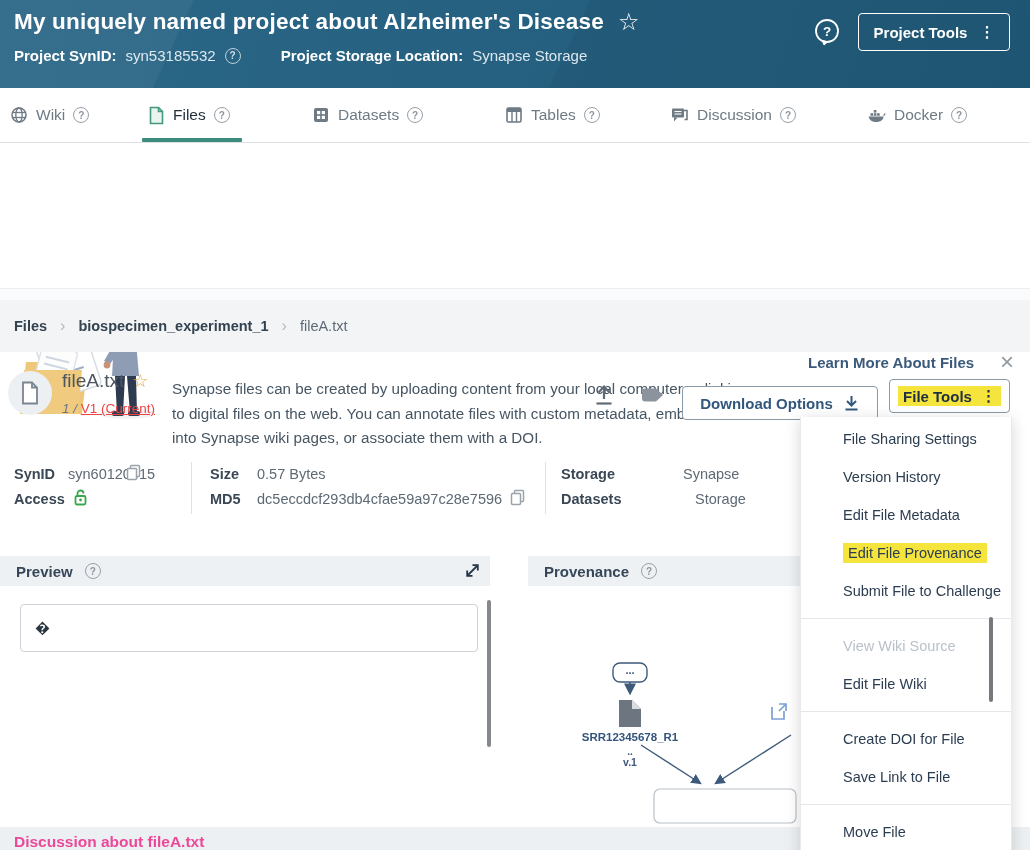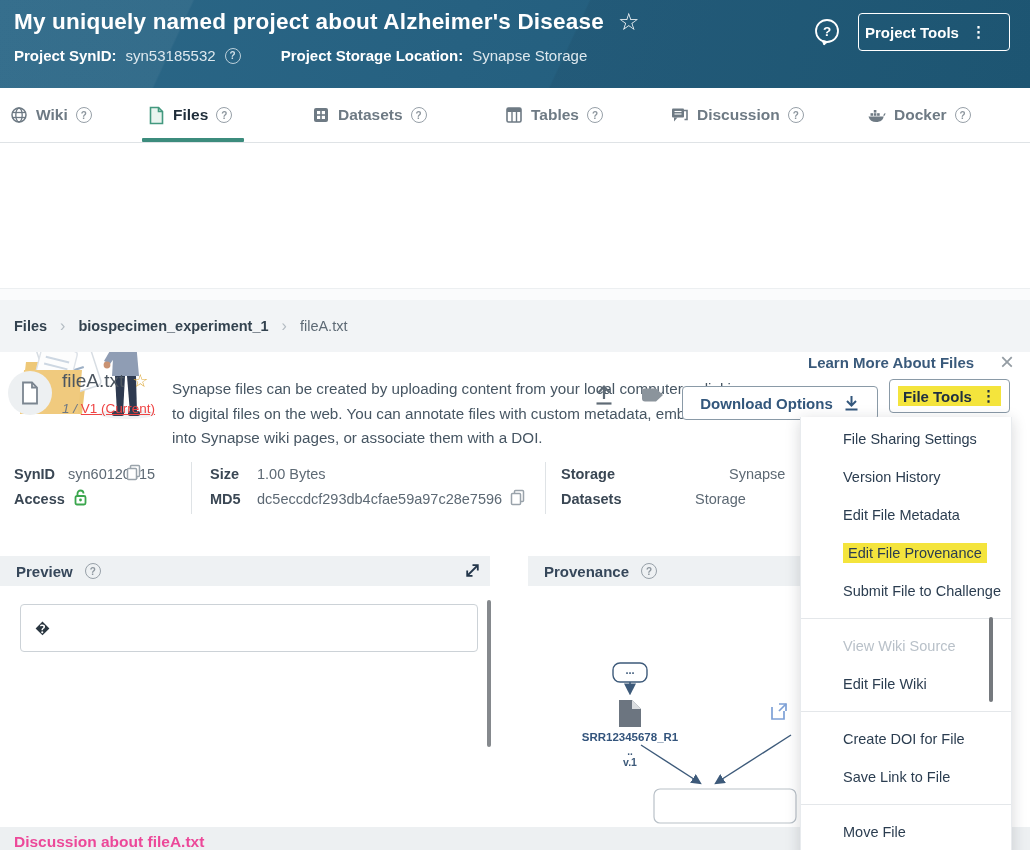--- a/index.html
+++ b/index.html
@@ -19,27 +19,27 @@
   .proj-meta { position:absolute; left:14px; top:47px; font-size:15px; color:#dde8ee; display:flex; align-items:center; gap:9px; }
   .proj-meta b { color:#fff; }
   .meta-gap { width:22px; }
   .qmark { display:inline-flex; width:16px; height:16px; border:1px solid #97a0a8; border-radius:50%;
     color:#8d969e; font-size:10px; font-weight:bold; align-items:center; justify-content:center; flex:none; }
   .qmark::after { content:"?"; }
   .qmark.light { border-color:#bcd0db; color:#cfdfe8; }
   .bubble-help { position:absolute; left:812px; top:17px; width:30px; height:30px; }
   .project-tools-btn { position:absolute; left:858px; top:13px; width:152px; height:38px;
     border:1.5px solid #fff; border-radius:4px; background:transparent; color:#fff;
-    font-weight:bold; font-size:15px; display:flex; align-items:center; justify-content:flex-start; gap:12px; cursor:pointer; }
+    font-weight:bold; font-size:15px; display:flex; align-items:center; justify-content:center; gap:12px; cursor:pointer; }
   .kebab::after { content:"\22EE"; font-weight:bold; font-size:15px; }
 
   
   .tab-bar { position:absolute; left:0; top:88px; width:1030px; height:55px; background:#fff; border-bottom:1px solid #dfe3e6; }
   .tab { position:absolute; top:0; height:100%; display:flex; align-items:center; gap:8px; cursor:pointer; }
-  .tab .lbl { font-size:15.5px; font-weight:bold; color:#6e7a84; }
+  .tab .lbl { font-size:15.5px; font-weight:normal; color:#6e7a84; }
   .tab.active .lbl { color:#1f2d3a; }
   .tab .underline { display:none; }
   .tab.active .underline { display:block; position:absolute; left:-6px; right:-12px; bottom:0; height:4px; background:#3c8c7d; border-radius:1px; }
 
   
   .banner { position:absolute; left:0; top:144px; width:1030px; height:144px; background:#fff; }
   .banner-strip { position:absolute; left:0; top:288px; width:1030px; height:12px; background:#fafbfc; border-top:1px solid #eceff1; }
   .illustration { position:absolute; left:12px; top:160px; }
   .banner-title { position:absolute; left:172px; top:176px; font-size:15.5px; font-weight:bold; color:#1d2b38; }
   .banner-body { position:absolute; left:172px; top:197px; width:578px; font-size:15.2px; line-height:24.5px; color:#475663;margin-top:36px; }
@@ -283,33 +283,33 @@
     <span class="meta-label" style="left:14px; top:51px;">Access</span>
     <svg style="position:absolute; left:73px; top:48px;" width="15" height="18" viewBox="0 0 15 18">
         <path d="M4.5,8 V5.5 a3,3 0 0 1 6,0" fill="none" stroke="#3aa64d" stroke-width="1.8"></path>
         <rect x="2.5" y="8" width="10" height="8.5" rx="1.5" fill="none" stroke="#3aa64d" stroke-width="1.8"></rect>
         <circle cx="7.5" cy="12" r="1.4" fill="#3aa64d"></circle>
       </svg>
 
     <div class="vdiv" style="left:191px;"></div>
 
     <span class="meta-label" style="left:210px; top:26px;">Size</span>
-    <span class="meta-value" style="left:257px; top:26px;">1.00 Bytes</span>
+    <span class="meta-value" style="left:257px; top:26px;">0.57 Bytes</span>
     <span class="meta-label" style="left:210px; top:51px;">MD5</span>
     <span class="meta-value" style="left:257px; top:51px;">dc5eccdcf293db4cfae59a97c28e7596</span>
     <svg style="position:absolute; left:510px; top:49px;" width="15" height="17" viewBox="0 0 15 17">
         <rect x="4.5" y="1.5" width="9" height="11" rx="1" fill="#fff" stroke="#9aa3ab" stroke-width="1.5"></rect>
         <rect x="1.5" y="4.5" width="9" height="11" rx="1" fill="#fff" stroke="#9aa3ab" stroke-width="1.5"></rect>
       </svg>
 
     <div class="vdiv" style="left:545px;"></div>
 
     <span class="meta-label" style="left:561px; top:26px;">Storage</span>
     <span class="meta-label" style="left:561px; top:51px;">Datasets</span>
-    <span class="meta-value" style="left:729px; top:26px;">Synapse</span>
+    <span class="meta-value" style="left:683px; top:26px;">Synapse</span>
     <span class="meta-value" style="left:695px; top:51px;">Storage</span>
   </div>
 
   <div class="panel-header" style="left:0; width:490px;">
     <span class="ph-title">Preview</span>
     <span class="qmark"></span>
   </div>
   <svg class="expand-icon" width="17" height="17" viewBox="0 0 17 17">
     <line x1="4" y1="13" x2="13" y2="4" stroke="#23364a" stroke-width="1.8"></line>
     <path d="M8.5,3.2 h5.3 v5.3" fill="none" stroke="#23364a" stroke-width="1.8"></path>

